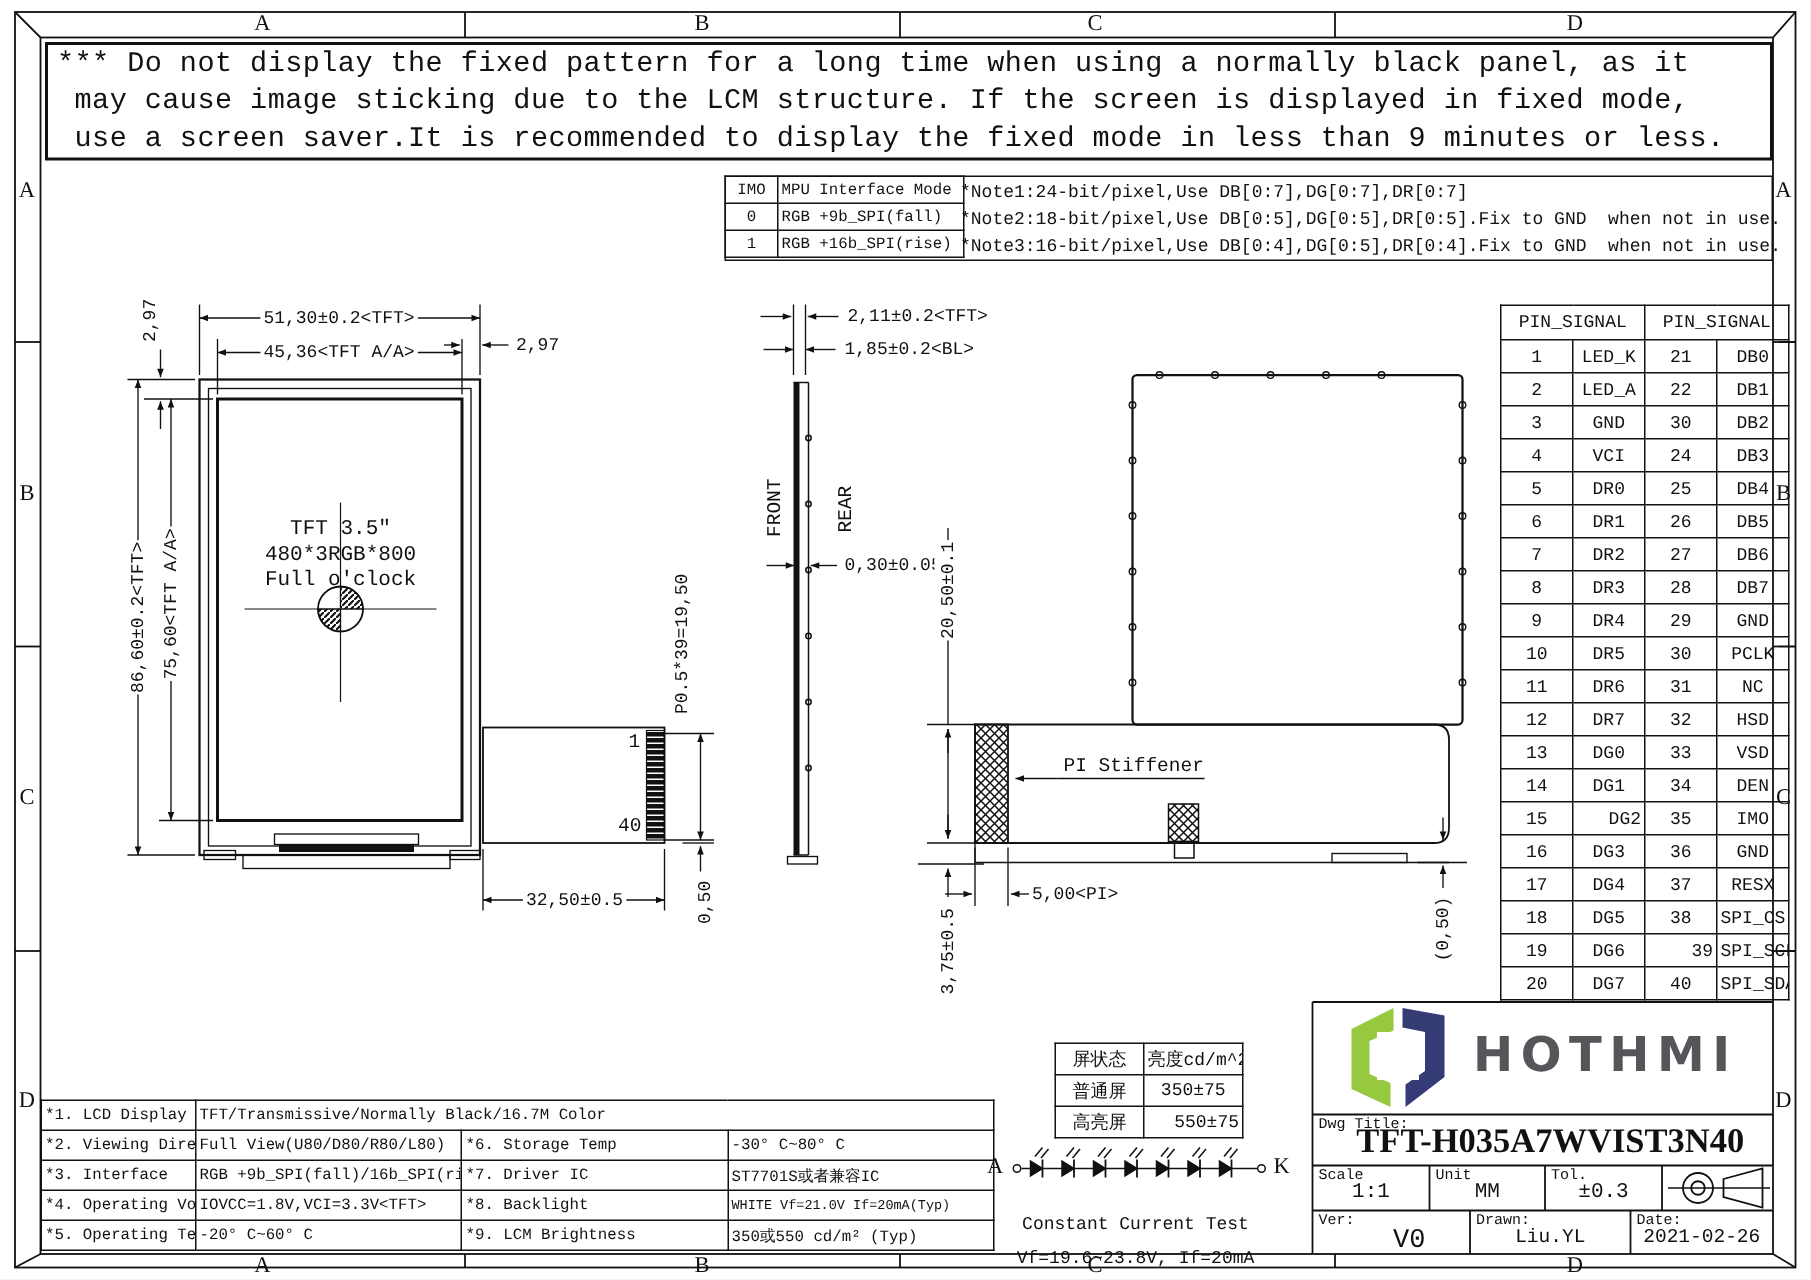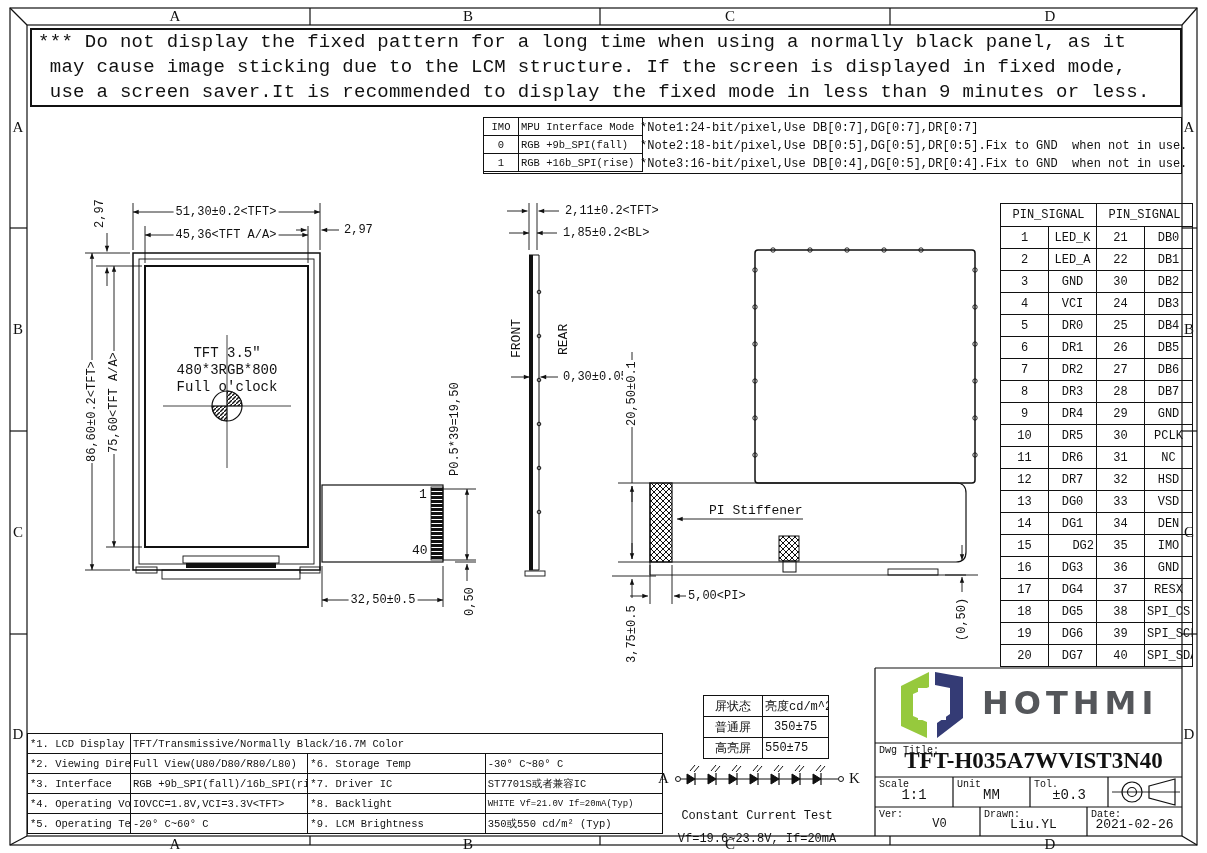--- a/index.html
+++ b/index.html
@@ -445,21 +445,21 @@
         </tr>
   <tr style="height:22px">
           <td style="text-align:center">18</td>
           <td style="text-align:center">DG5</td>
           <td style="text-align:center">38</td>
           <td style="text-align:center">SPI_CS</td>
         </tr>
   <tr style="height:22px">
           <td style="text-align:center">19</td>
           <td style="text-align:center">DG6</td>
-          <td style="text-align:center">39</td>
+          <td style="text-align:right">39</td>
           <td style="text-align:center">SPI_SCL</td>
         </tr>
   <tr style="height:22px">
           <td style="text-align:center">20</td>
           <td style="text-align:center">DG7</td>
           <td style="text-align:center">40</td>
           <td style="text-align:center">SPI_SDA</td>
         </tr>
 </tbody>
     </table>
@@ -469,21 +469,21 @@
         <tr style="height:21px">
     <td style="width:54px;text-align:center">屏状态</td>
     <td style="width:61px;text-align:center">亮度cd/m^2</td>
   </tr>
   <tr style="height:21px">
     <td style="text-align:center">普通屏</td>
     <td style="text-align:center">350±75</td>
   </tr>
   <tr style="height:21px">
     <td style="text-align:center">高亮屏</td>
-    <td style="text-align:left">550±75</td>
+    <td style="text-align:right">550±75</td>
   </tr>
 </tbody>
     </table>
 
 <div class="ak" style="left:658px;top:770px">A</div>
 <div class="ak" style="left:849px;top:770px">K</div>
 <div class="dim cdim nobg" style="left:757px;top:832px">Vf=19.6~23.8V, If=20mA</div>
 <div class="dim cdim nobg" style="left:757px;top:809px">Constant Current Test</div>
 
 <table class="abs" style="left:27px;top:733px;width:625px;font-size:10.5px">
@@ -522,19 +522,19 @@
 <div class="brand" style="left:982px;top:684px">HOTHMI</div>
 <div class="lbl" style="left:879px;top:745px">Dwg Title:</div>
 <div class="dwg-title" style="left:885px;top:748px;width:297px">TFT-H035A7WVIST3N40</div>
 <div class="lbl" style="left:879px;top:779px">Scale</div>
 <div class="val" style="left:875px;top:787px;width:78px">1:1</div>
 <div class="lbl" style="left:957px;top:779px">Unit</div>
 <div class="val" style="left:953px;top:787px;width:77px">MM</div>
 <div class="lbl" style="left:1034px;top:779px">Tol.</div>
 <div class="val" style="left:1030px;top:787px;width:78px">±0.3</div>
 <div class="lbl" style="left:879px;top:809px">Ver:</div>
-<div class="val" style="left:875px;top:817px;width:129px;font-size:12px">V0</div>
+<div class="val" style="left:875px;top:817px;width:129px;font-size:18px">V0</div>
 <div class="lbl" style="left:984px;top:809px">Drawn:</div>
 <div class="val" style="left:980px;top:817px;width:107px;font-size:13px">Liu.YL</div>
 <div class="lbl" style="left:1091px;top:809px">Date:</div>
 <div class="val" style="left:1087px;top:817px;width:95px;font-size:13px">2021-02-26</div>
 
 </div>
 
 </body></html>

